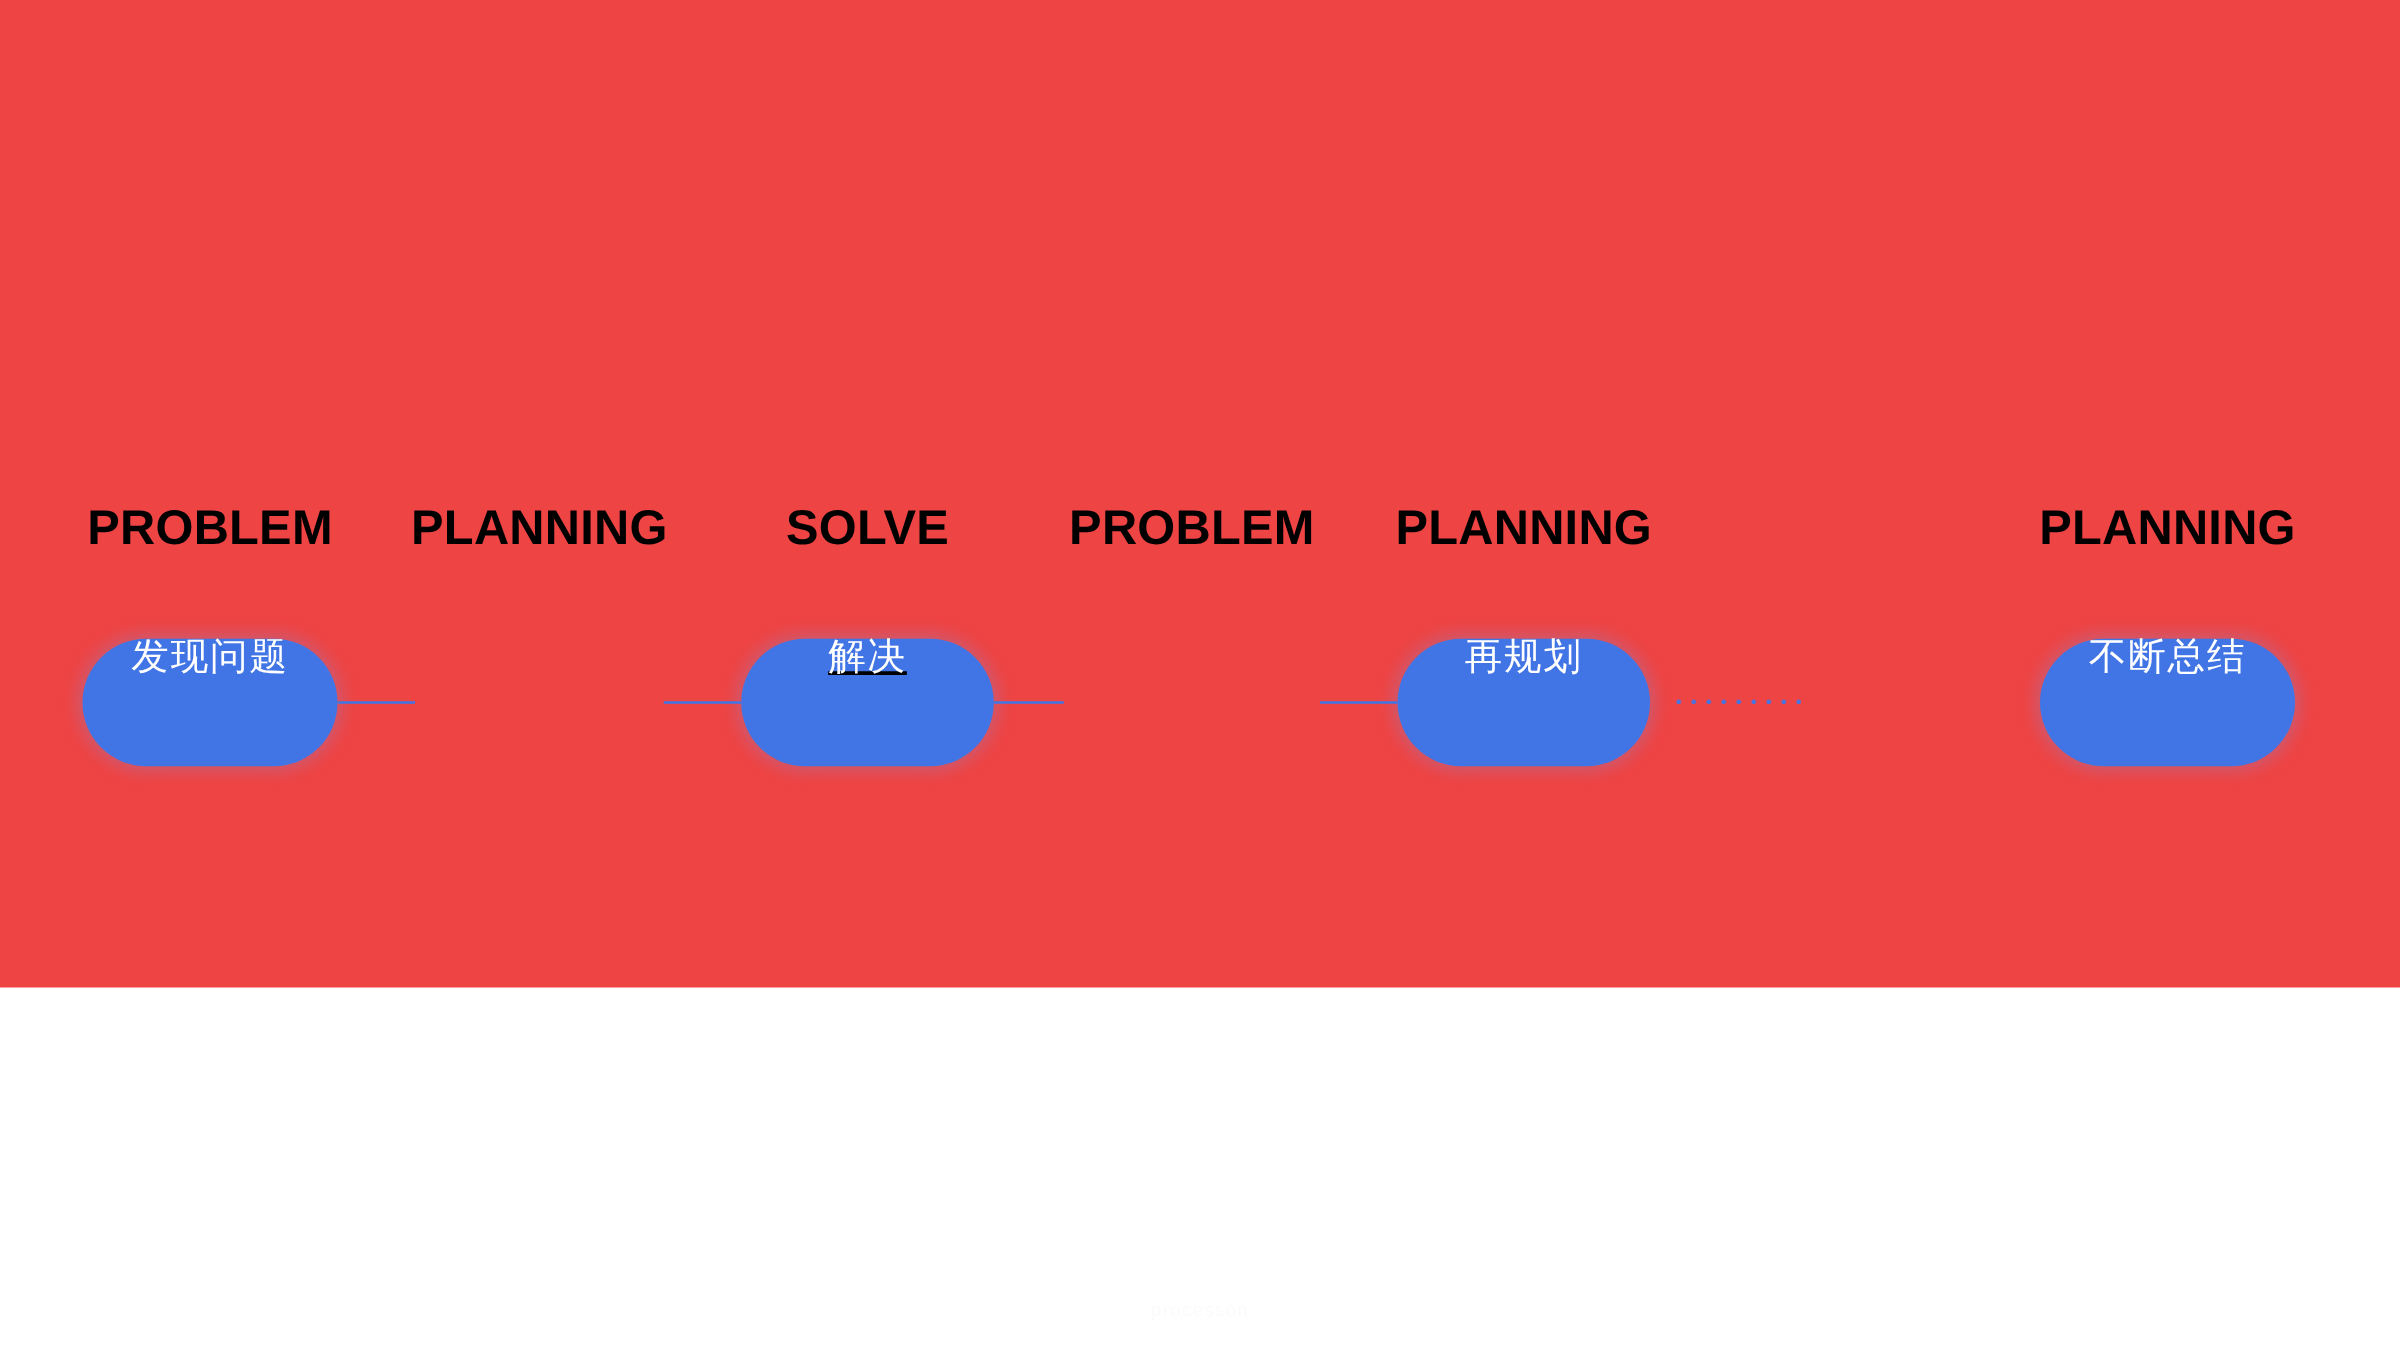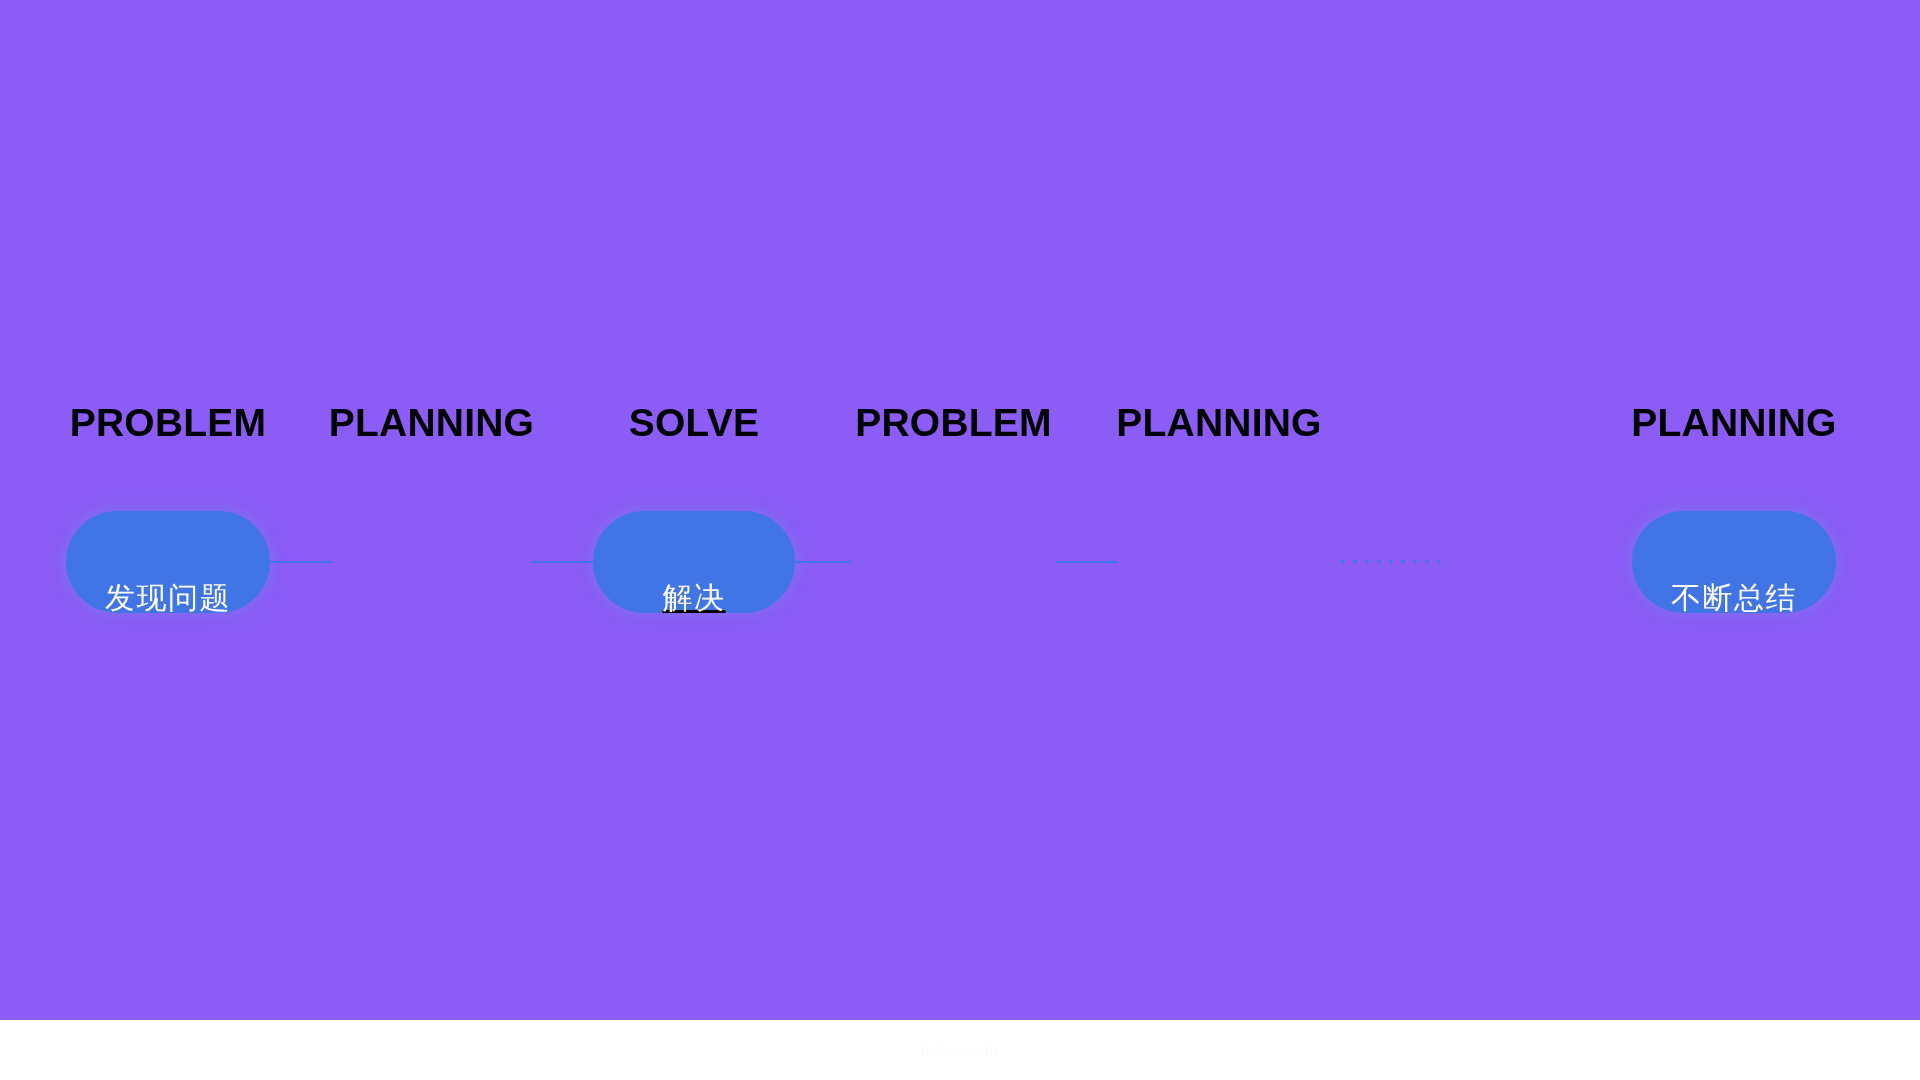--- a/index.html
+++ b/index.html
@@ -11,22 +11,22 @@
     background: #ffffff;
     overflow: hidden;
   }
   body {
     font-family: "Liberation Sans", "DejaVu Sans", sans-serif;
   }
 
   #canvas {
     position: relative;
     width: 1920px;
-    height: 1020px;
-    background: #8b5cf6;
+    height: 790px;
+    background: #ef4444;
   }
 
   
   .flow-row {
     position: absolute;
     left: 0;
     top: 395px;
     width: 1920px;
     height: 230px;
   }
@@ -52,21 +52,21 @@
 
   .pill {
     position: absolute;
     top: 116px;
     left: 0;
     height: 102px;
     border-radius: 51px;
     background: #4175e5;
     box-shadow: 0 0 14px 3px rgba(108, 152, 236, 0.30);
     display: flex;
-    align-items: flex-end;
+    align-items: flex-start;
     justify-content: center;
     box-sizing: border-box;
   }
 
   .pill-label {
     color: #ffffff;
     font-size: 30px;
     font-weight: 300;
     letter-spacing: 1.5px;
     line-height: 1;
@@ -128,20 +128,23 @@
         <span class="pill-label">解决</span>
       </div>
     </div>
 
     <div class="stage" style="left:851px; width:205px;">
       <div class="stage-header">PROBLEM</div>
     </div>
 
     <div class="stage" style="left:1118px; width:202px;">
       <div class="stage-header">PLANNING</div>
+      <div class="pill" style="width:202px;">
+        <span class="pill-label">再规划</span>
+      </div>
     </div>
 
     <div class="stage" style="left:1632px; width:204px;">
       <div class="stage-header">PLANNING</div>
       <div class="pill" style="width:204px;">
         <span class="pill-label">不断总结</span>
       </div>
     </div>
 
     <div class="connector" style="left:270px; width:62px;"></div>

